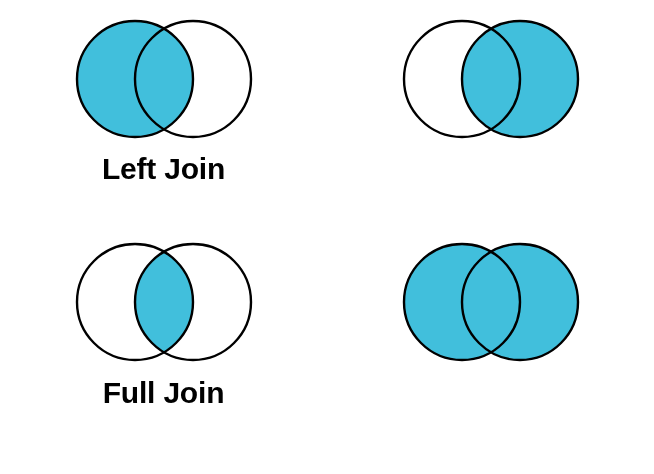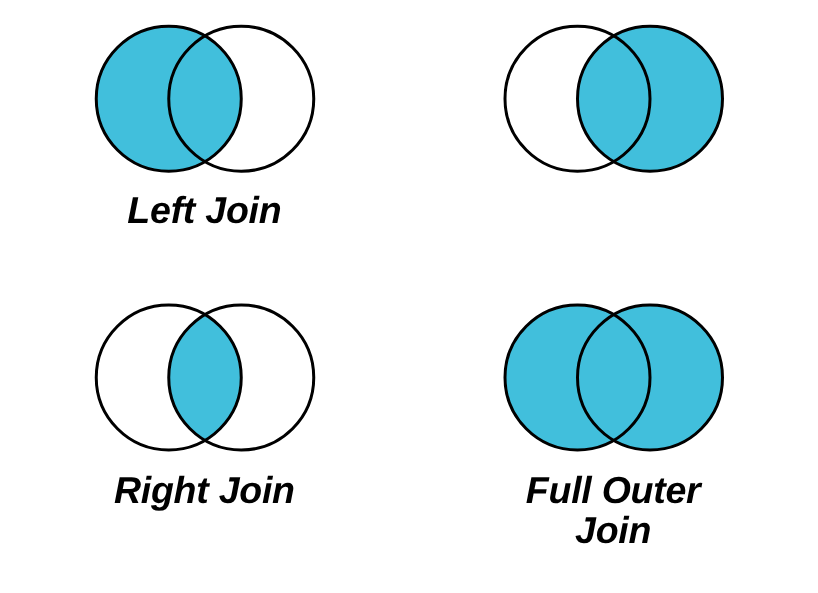--- a/index.html
+++ b/index.html
@@ -11,21 +11,20 @@
     height: 474px;
     background: #ffffff;
     font-family: "Liberation Sans", sans-serif;
     overflow: hidden;
   }
   .board {
     position: relative;
     width: 654px;
     height: 474px;
     background: #ffffff;
-    font-style: italic;
   }
   .grid {
     position: absolute;
     inset: 0;
     display: grid;
     grid-template-columns: 327px 327px;
     grid-template-rows: 228px 246px;
   }
   .cell {
     position: relative;
@@ -96,28 +95,26 @@
             </clipPath>
         </defs>
         <circle cx="77" cy="65" r="58" fill="#ffffff"></circle>
         <circle cx="135" cy="65" r="58" fill="#ffffff"></circle>
         <g clip-path="url(#clipLeftIJ)">
           <circle cx="135" cy="65" r="58" fill="#41bfdc"></circle>
         </g>
         <circle cx="77" cy="65" r="58" fill="none" stroke="#000000" stroke-width="2.4"></circle>
         <circle cx="135" cy="65" r="58" fill="none" stroke="#000000" stroke-width="2.4"></circle>
       </svg>
-      <div class="label">Right Join</div>
+      <div class="label">Full Join</div>
     </div>
 
     <div class="cell cell-bottom">
       <svg class="venn" width="212" height="130" viewBox="0 0 212 130">
         <circle cx="77" cy="65" r="58" fill="#41bfdc"></circle>
         <circle cx="135" cy="65" r="58" fill="#41bfdc"></circle>
         <circle cx="77" cy="65" r="58" fill="none" stroke="#000000" stroke-width="2.4"></circle>
         <circle cx="135" cy="65" r="58" fill="none" stroke="#000000" stroke-width="2.4"></circle>
       </svg>
-      <div class="label">Full Outer
-Join</div>
     </div>
 
   </div>
 </div>
 
 </body></html>

